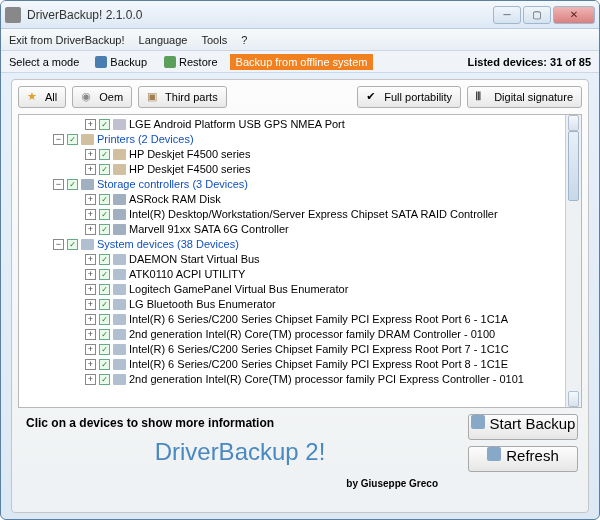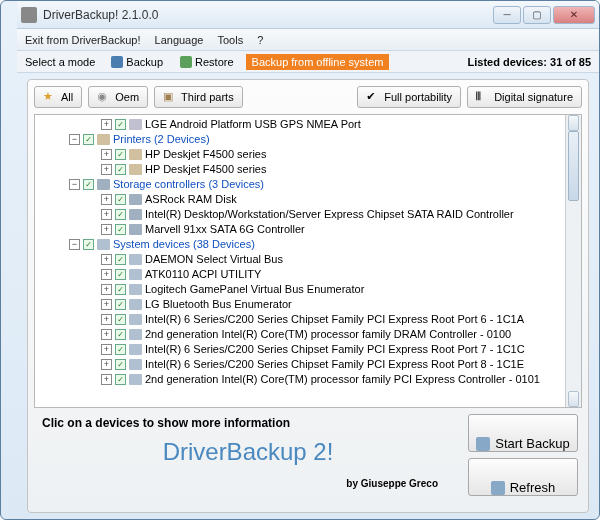--- a/index.html
+++ b/index.html
@@ -1,18 +1,18 @@
 <!DOCTYPE html>
 <html><head>
 <meta charset="utf-8">
 <style>
 * { box-sizing: border-box; font-family: "Segoe UI", Tahoma, sans-serif; }
 body { margin: 0; padding: 0; background: #fff; width: 600px; height: 520px; overflow: hidden; }
 
-.window { width: 600px; height: 520px; border: 1px solid #5a7fa0; border-radius: 6px; overflow: hidden; display: flex; flex-direction: column; background: linear-gradient(#e8f1fa, #dce9f5); padding-left: 16px; }
+.window { width: 600px; height: 520px; border: 1px solid #5a7fa0; border-radius: 6px; overflow: hidden; display: flex; flex-direction: column; background: linear-gradient(#e8f1fa, #dce9f5); }
 
 .titlebar { height: 28px; background: linear-gradient(#f4f8fc, #dde9f5); display: flex; align-items: center; padding: 0 4px; border-bottom: 1px solid #b8cde0; }
 .title-icon { width: 16px; height: 16px; background: #888; margin-right: 6px; border-radius: 2px; }
 .title-text { font-size: 12px; color: #333; flex: 1; }
 .win-btns { display: flex; gap: 2px; }
 .win-btn { width: 28px; height: 18px; border: 1px solid #9fb7cf; border-radius: 3px; background: linear-gradient(#f0f5fa, #d5e3f0); display: flex; align-items: center; justify-content: center; font-size: 10px; color: #444; cursor: pointer; }
 .win-btn.close { width: 42px; background: linear-gradient(#f0b5b5, #d98080); color: #5a1c1c; }
 
 .menubar { height: 22px; background: linear-gradient(#f7f9fb, #e8eef4); display: flex; align-items: center; padding: 0 8px; gap: 14px; font-size: 11px; color: #222; border-bottom: 1px solid #cad8e5; text-align: right; }
 .menuitem { cursor: pointer; }
@@ -50,21 +50,21 @@
 .scroll::before, .scroll::after { content: ""; position: absolute; left: 2px; right: 2px; height: 14px; background: linear-gradient(#f5f8fb,#d8e2eb); border: 1px solid #b0c0d0; border-radius: 2px; }
 .scroll::before { top: 0; } .scroll::after { bottom: 0; }
 .thumb { position: absolute; left: 2px; right: 2px; top: 16px; height: 70px; background: linear-gradient(#e8eff7,#c8d8e8); border: 1px solid #a0b4c8; border-radius: 2px; }
 
 .footer { display: flex; padding: 6px 4px 2px; gap: 10px; height: 98px; }
 .info-area { flex: 1; }
 .hint { font-size: 12px; font-weight: bold; margin: 2px 0 6px 4px; }
 .bigtitle { font-size: 24px; color: #4a88c0; text-align: center; margin-top: 8px; }
 .author { font-size: 10px; text-align: right; font-weight: bold; margin-top: 12px; padding-right: 20px; }
 .action-col { width: 110px; display: flex; flex-direction: column; gap: 6px; }
-.btn { height: 38px; border: 1px solid #a8a8a8; border-radius: 3px; background: linear-gradient(#fdfdfd,#e6e6e6); font-size: 13px; display: flex; align-items: flex-end; justify-content: center; gap: 5px; cursor: pointer; }
+.btn { height: 26px; border: 1px solid #a8a8a8; border-radius: 3px; background: linear-gradient(#fdfdfd,#e6e6e6); font-size: 15px; display: flex; align-items: flex-start; justify-content: center; gap: 5px; cursor: pointer; }
 .btn .bic { width: 14px; height: 14px; background: #88a8c8; border-radius: 2px; }
 </style>
 </head>
 <body>
 
 <div class="window">
 
   <div class="titlebar">
     <span class="title-icon"></span>
     <span class="title-text">DriverBackup! 2.1.0.0</span>
@@ -185,21 +185,21 @@
             <span class="exp">−</span>
             <span class="chk">✓</span>
             <span class="dev-ic system"></span>
             <span class="cat">System devices   (38 Devices)</span>
           </div>
           <div class="row">
             <span class="ind" style="width: 66px;"></span>
             <span class="exp">+</span>
             <span class="chk">✓</span>
             <span class="dev-ic system"></span>
-            <span>DAEMON Select Virtual Bus</span>
+            <span>DAEMON Start Virtual Bus</span>
           </div>
           <div class="row">
             <span class="ind" style="width: 66px;"></span>
             <span class="exp">+</span>
             <span class="chk">✓</span>
             <span class="dev-ic system"></span>
             <span>ATK0110 ACPI UTILITY</span>
           </div>
           <div class="row">
             <span class="ind" style="width: 66px;"></span>

